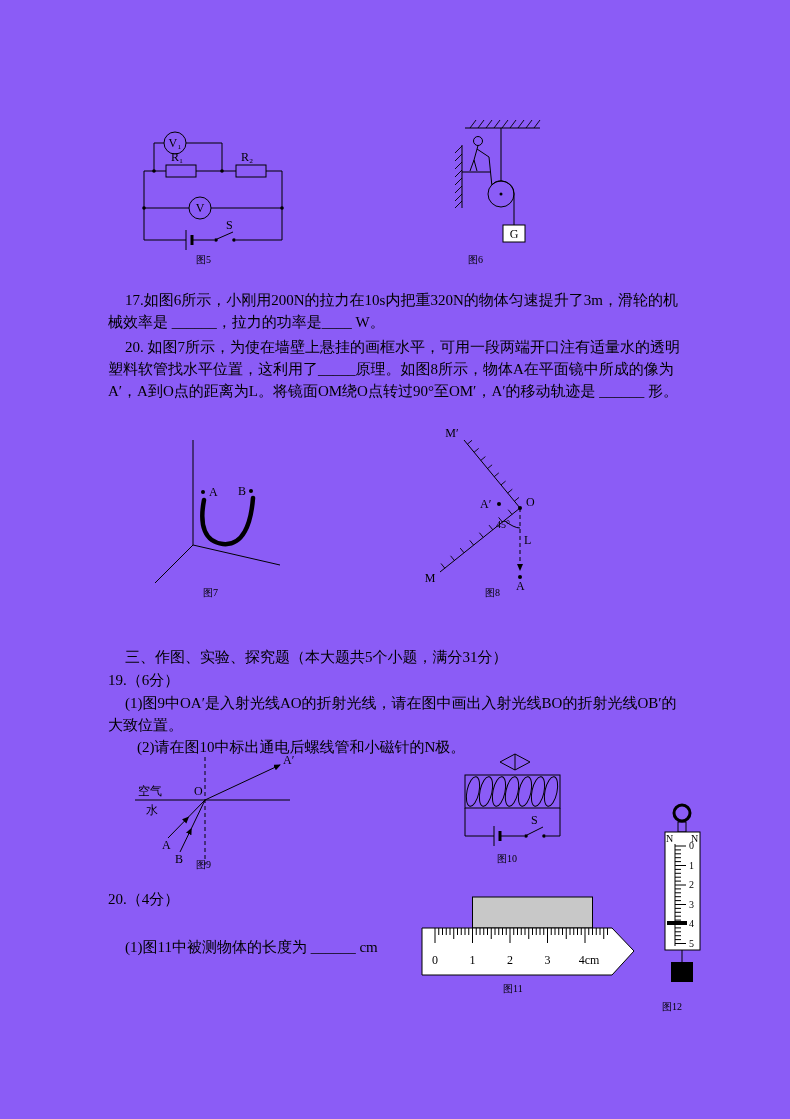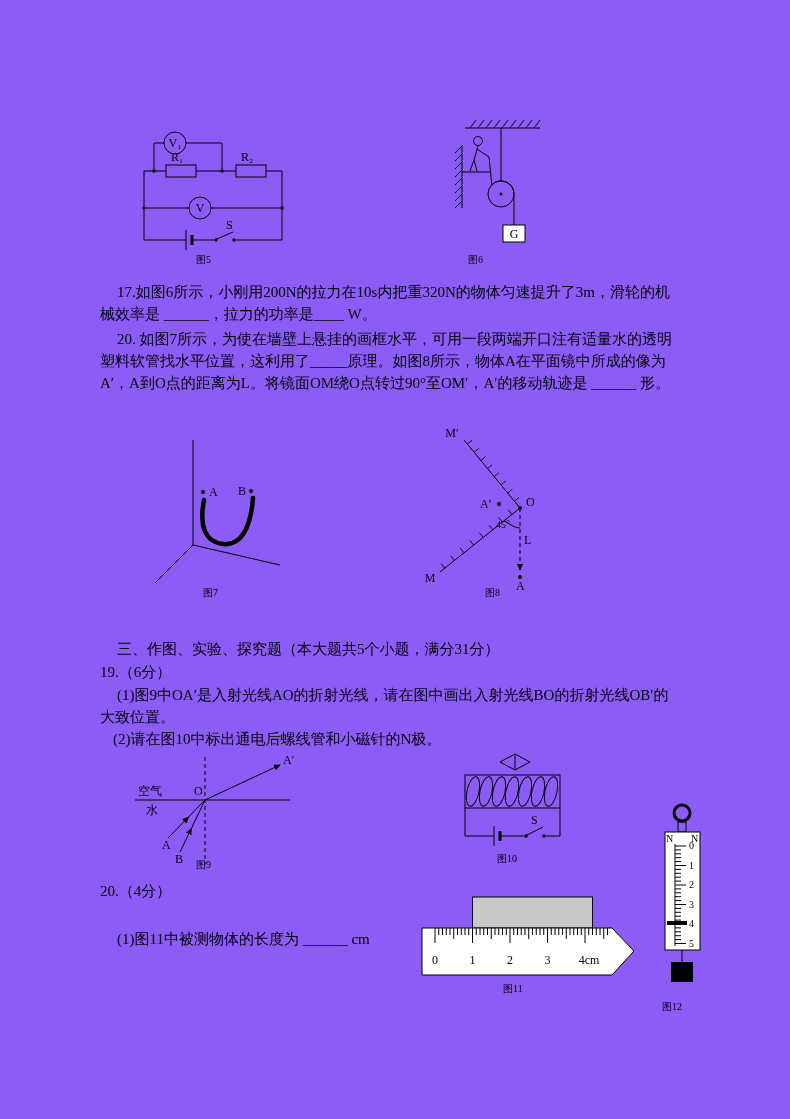--- a/index.html
+++ b/index.html
@@ -1,16 +1,16 @@
 <!DOCTYPE html>
 <html><head>
 <meta charset="utf-8">
 <style>
   html,body{margin:0;padding:0;background:#fff;}
-  p{margin:0;}
+  p{margin:8px;}
   .page{position:relative;width:790px;height:1119px;background:#8b5cf6;color:#000;
         font-family:"Liberation Serif","DejaVu Serif",serif;overflow:hidden;}
   .txt{position:absolute;font-size:15px;line-height:22px;}
   .indent{text-indent:17px;}
   .caption{position:absolute;font-size:10px;}
   svg{position:absolute;overflow:visible;}
   svg text{font-size:12px;fill:#000;font-family:"Liberation Serif","DejaVu Serif",serif;}
   .small{font-size:10px;}
   .thin{stroke:#000;fill:none;stroke-width:1px;}
   .thick{stroke:#000;fill:none;stroke-width:3px;}
@@ -149,21 +149,21 @@
     <line class="dash" x1="118" y1="84" x2="118" y2="146" marker-end="url(#arr8)"></line>
     <text x="122" y="120">L</text>
     <circle class="dot" cx="118" cy="153" r="2"></circle>
     <text x="114" y="166">A</text>
   </svg>
   <div class="caption" style="left:485px;top:586px">图8</div>
 
   <p class="txt" style="left:117px;top:638px;width:580px">三、作图、实验、探究题（本大题共5个小题，满分31分）</p>
   <p class="txt" style="left:100px;top:661px">19.（6分）</p>
   <p class="txt indent" style="left:100px;top:684px;width:582px">(1)图9中OA′是入射光线AO的折射光线，请在图中画出入射光线BO的折射光线OB′的大致位置。</p>
-  <p class="txt indent" style="left:96px;top:728px;width:582px">(2)请在图10中标出通电后螺线管和小磁针的N极。</p>
+  <p class="txt indent" style="left:112px;top:728px;width:582px">(2)请在图10中标出通电后螺线管和小磁针的N极。</p>
 
   <svg style="left:122px;top:750px" width="175" height="118" viewBox="0 0 175 118">
     <defs>
       <marker id="arr9" markerWidth="8" markerHeight="8" refX="6" refY="3" orient="auto">
         <path d="M0,0 L7,3 L0,6 Z" fill="#000"></path>
       </marker>
     </defs>
     <line class="thin" x1="13" y1="50" x2="168" y2="50"></line>
     <text x="16" y="45">空气</text>
     <text x="24" y="64">水</text>

